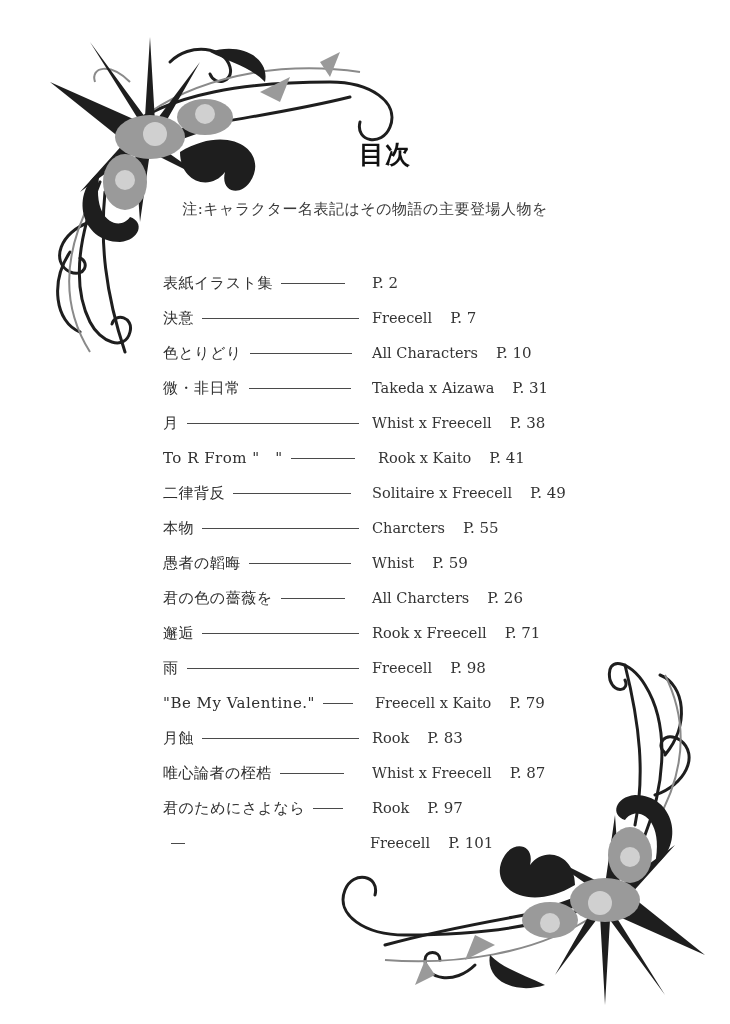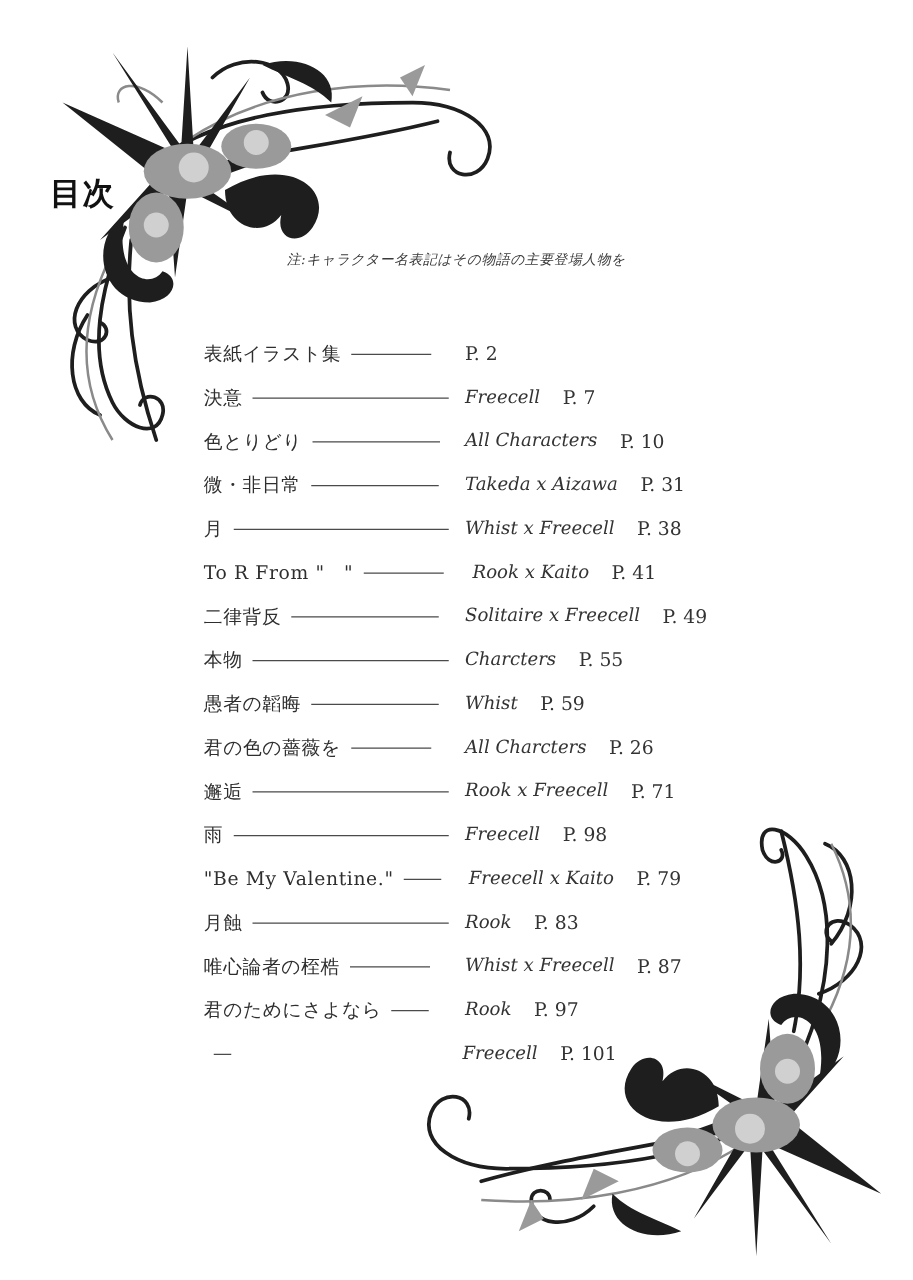--- a/index.html
+++ b/index.html
@@ -2,34 +2,34 @@
 <html><head>
 <meta charset="utf-8">
 <style>
   html, body { margin: 0; padding: 0; background: #ffffff; }
   body { width: 730px; height: 1024px; position: relative; overflow: hidden;
          font-family: "DejaVu Serif", "Liberation Serif", serif; color: #2a2a2a; }
   .page { position: absolute; left: 0; top: 0; width: 730px; height: 1024px; background: #fff; }
   .ornament { position: absolute; }
   .ornament-tl { left: 30px; top: 22px; width: 380px; height: 360px; }
   .ornament-br { left: 325px; top: 635px; width: 400px; height: 380px; }
-  .title { position: absolute; left: 0; width: 730px; top: 138px; text-align: left;
+  .title { position: absolute; left: 0; width: 730px; top: 138px; text-align: center;
            font-size: 25px; font-weight: bold; color: #111; letter-spacing: 1px;
            padding-left: 40px; box-sizing: border-box; }
-  .note { position: absolute; left: 150px; width: 430px; text-align: center; font-size: 11px;
-          color: #3a3a3a; letter-spacing: 0.5px; font-style: italic; }
+  .note { position: absolute; left: 150px; width: 430px; text-align: center; font-size: 15px;
+          color: #3a3a3a; letter-spacing: 0.5px; }
   .note1 { top: 200px; }
   .note2 { top: 230px; }
   .toc { position: absolute; left: 163px; top: 271px; width: 460px; }
   .toc-row { position: absolute; left: 0; height: 24px; display: flex; align-items: center;
              white-space: nowrap; font-size: 15px; }
   .toc-title { color: #2e2e2e; letter-spacing: 0.5px; }
   .toc-leader { display: inline-block; height: 0; border-top: 1.3px solid #4a4a4a; margin: 0 8px; }
   .toc-right { position: absolute; display: flex; align-items: center; white-space: nowrap; }
-  .toc-chars { font-size: 14.5px; color: #333; font-style: italic; }
+  .toc-chars { font-size: 14.5px; color: #333; }
   .toc-page { font-size: 15px; color: #333; margin-left: 18px; }
 </style>
 </head>
 <body>
 
 <div class="page">
 
   <svg class="ornament ornament-tl" viewBox="0 0 380 360" xmlns="http://www.w3.org/2000/svg">
     <g fill="none" stroke="#1e1e1e" stroke-width="3" stroke-linecap="round">
       <path d="M90 110 C140 70, 220 60, 300 60 C340 60, 370 80, 360 105 C352 125, 325 120, 330 100"></path>

